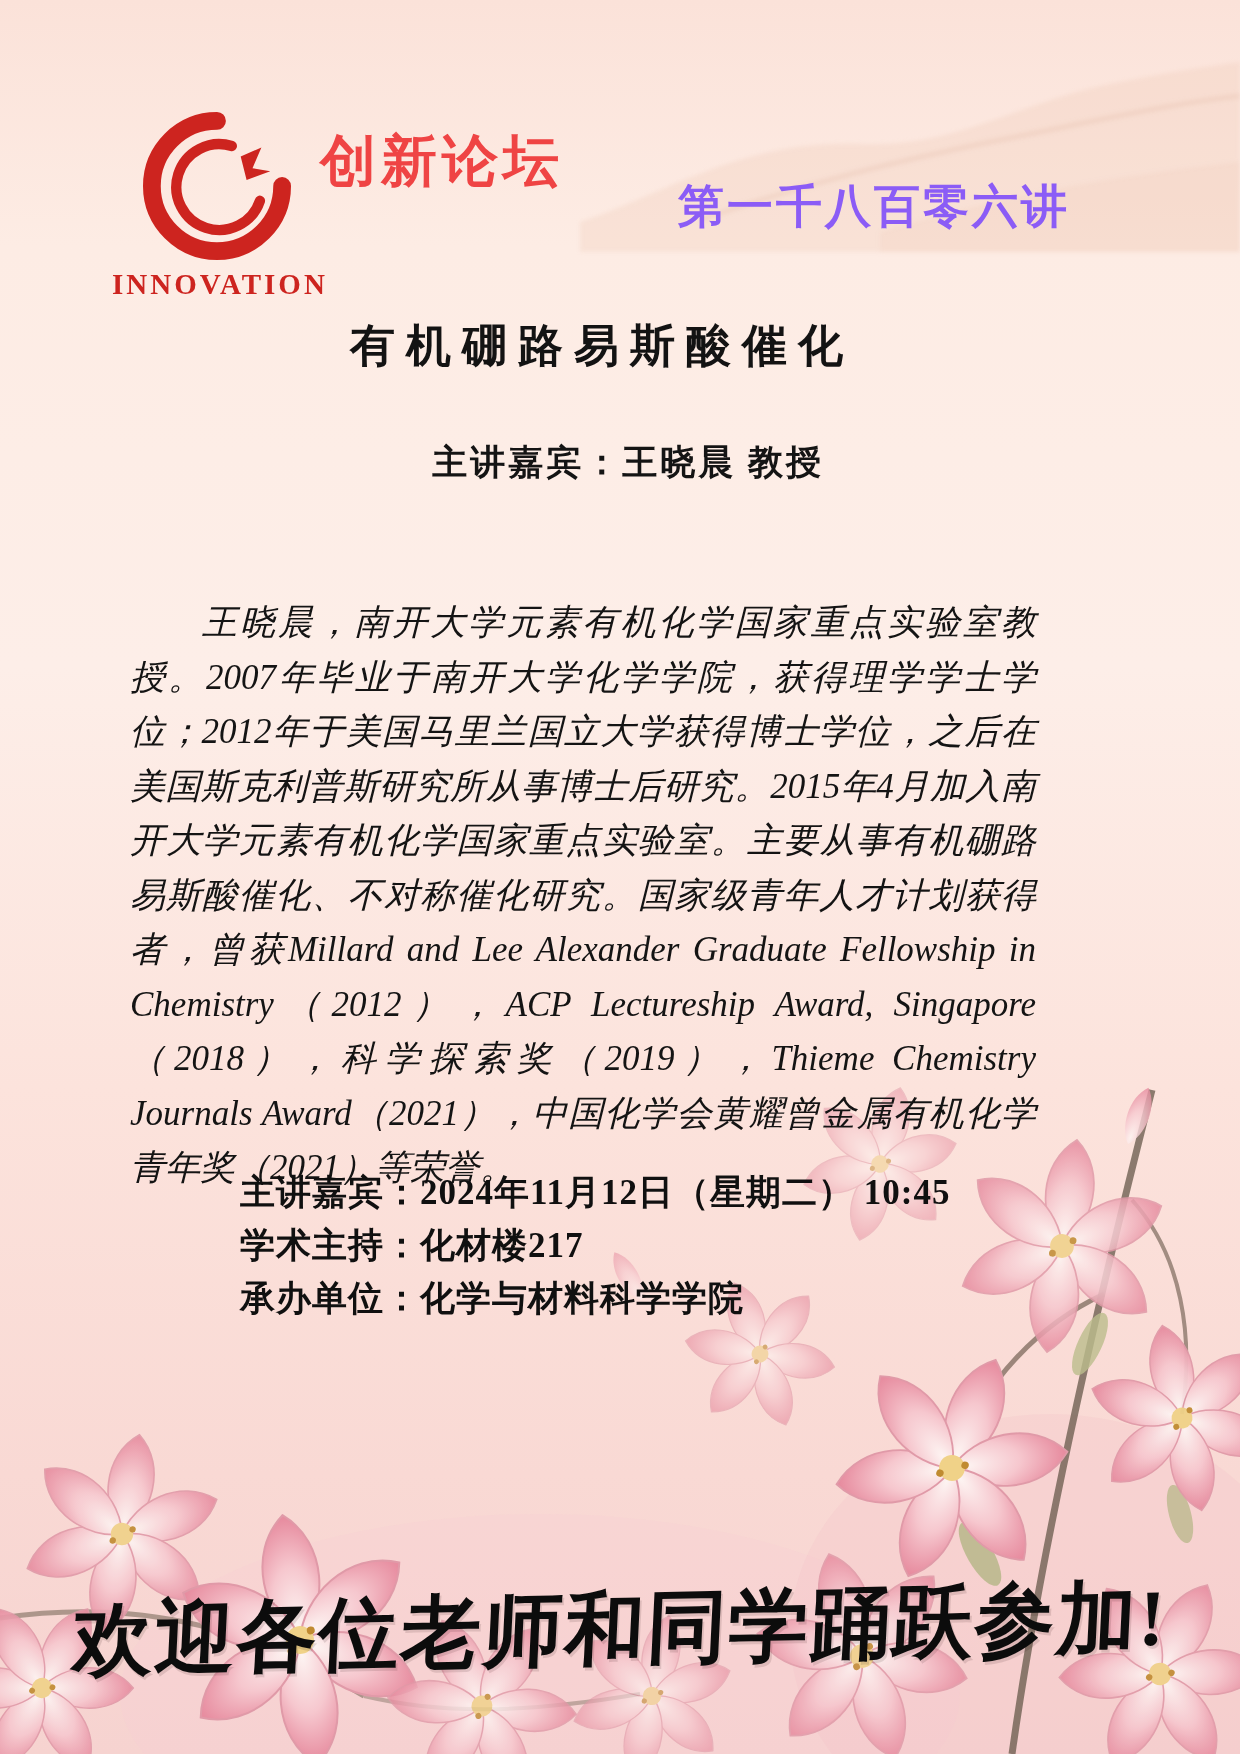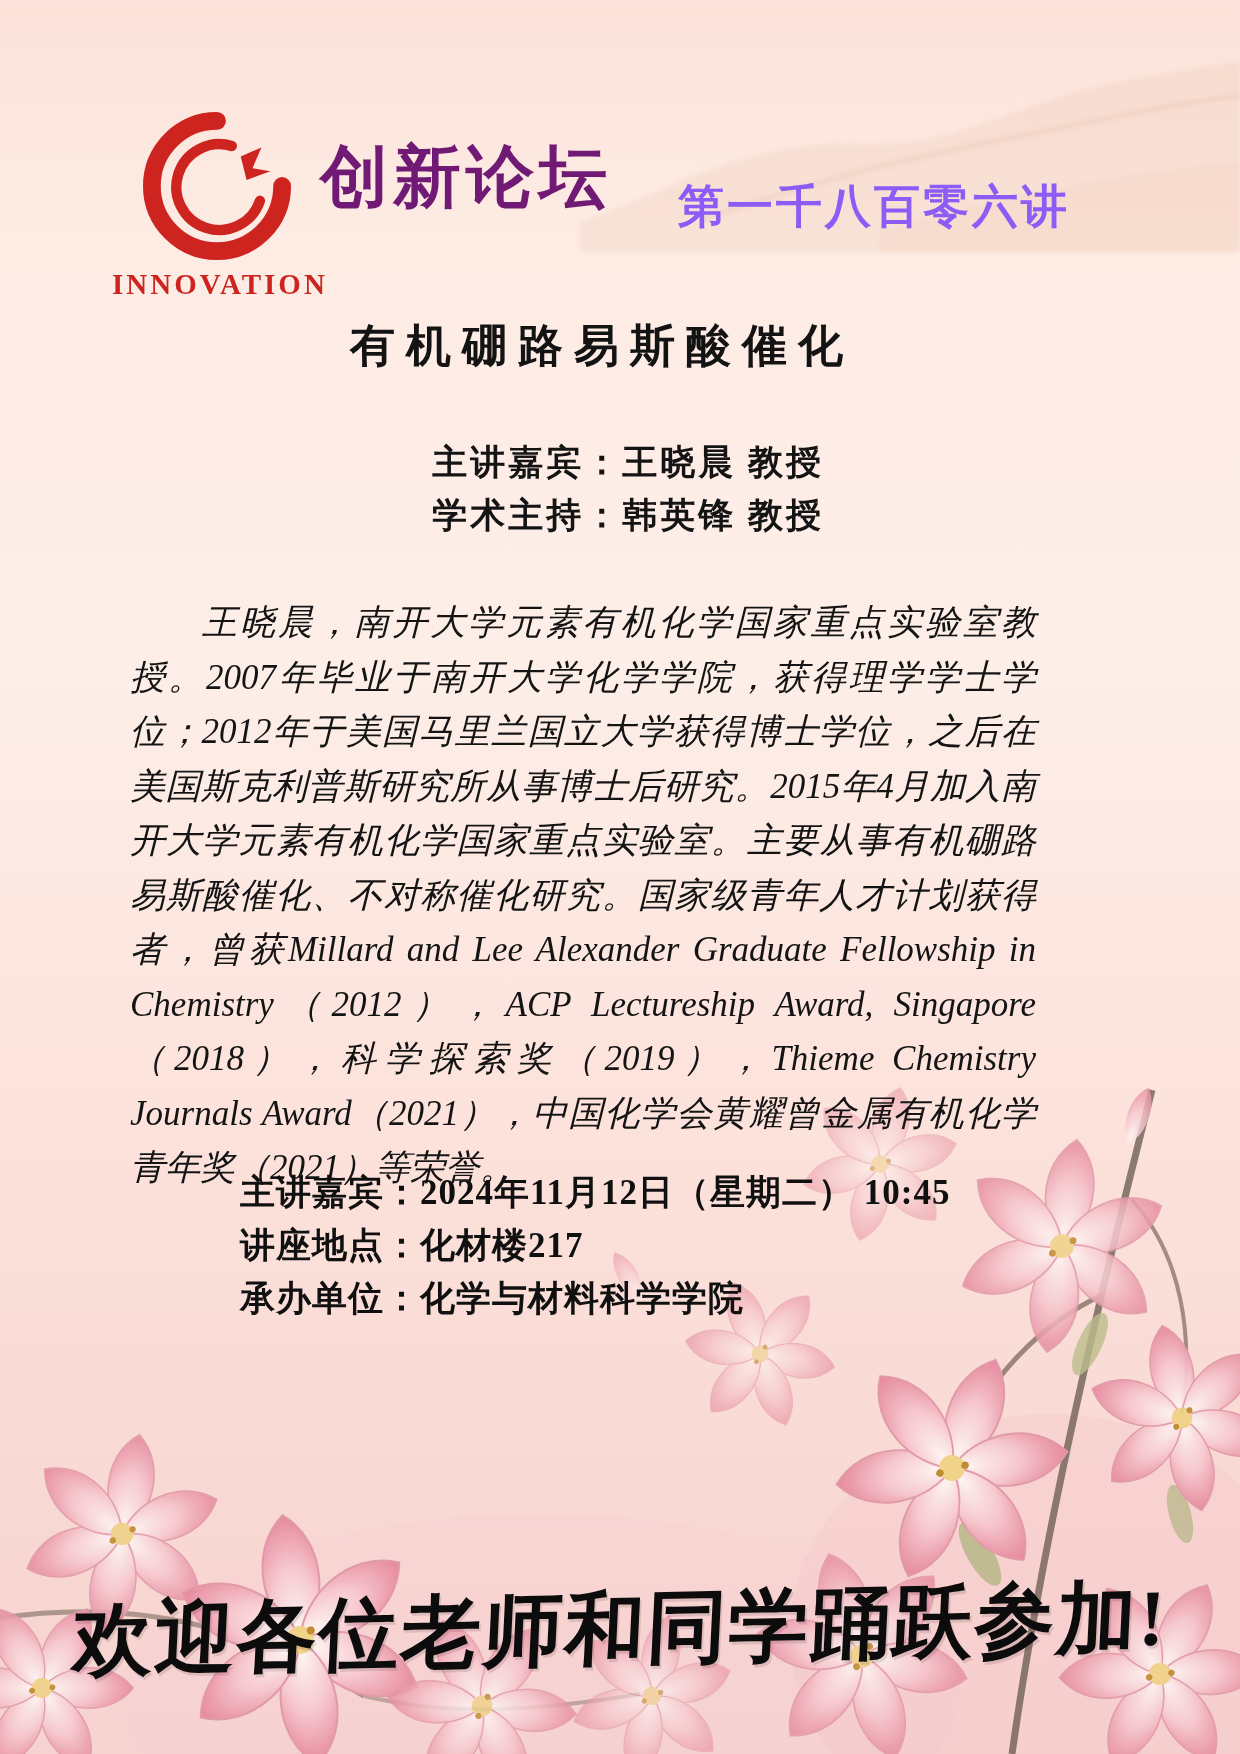--- a/index.html
+++ b/index.html
@@ -6,21 +6,21 @@
   body{
     width:1240px;height:1754px;position:relative;overflow:hidden;
     background:linear-gradient(180deg,#fbe2d9 0%,#fdece4 14%,#fdeee8 38%,#fce3dc 62%,#f9d9d4 84%,#f6d3d0 100%);
     font-family:"Liberation Serif",serif;color:#141414;
   }
   .layer{position:absolute;}
   
   .logo-block{left:112px;top:112px;width:210px;text-align:center;z-index:4;}
   .logo-block svg{width:168px;height:148px;display:block;margin:0 auto;}
   .logo-word{font-family:"Liberation Serif",serif;font-size:29px;letter-spacing:3px;color:#cd241f;font-weight:600;margin-top:8px;}
-  .forum-title{left:320px;top:132px;font-family:"Liberation Sans",sans-serif;font-size:68px;font-weight:700;color:#701a75;letter-spacing:5px;z-index:4;}
+  .forum-title{left:320px;top:124px;font-family:"Liberation Sans",sans-serif;font-size:56px;font-weight:700;color:#ef4444;letter-spacing:5px;z-index:4;}
   .session-no{left:678px;top:176px;font-family:"Liberation Sans",sans-serif;font-size:46px;font-weight:700;color:#8b5cf6;letter-spacing:3px;z-index:4;}
   
   .talk-title{top:316px;left:0;width:100%;text-align:center;font-size:45px;font-weight:600;letter-spacing:11px;color:#131313;z-index:4;transform:translateX(-18px);}
   
   .speakers{top:436px;left:8px;width:100%;text-align:center;z-index:4;}
   .speakers .inner{display:inline-block;text-align:left;font-size:35px;font-weight:600;letter-spacing:3px;line-height:53px;color:#141414;}
   
   .bio{left:130px;top:596px;width:906px;font-size:35px;line-height:54.5px;text-align:justify;text-indent:72px;color:#141414;z-index:4;font-style:italic;}
   
   .details{left:240px;top:1166px;font-size:35px;line-height:53px;font-weight:700;letter-spacing:1px;color:#101010;z-index:4;}
@@ -104,25 +104,24 @@
   <div class="logo-word">INNOVATION</div>
 </div>
 <div class="layer forum-title">创新论坛</div>
 <div class="layer session-no">第一千八百零六讲</div>
 
 <div class="layer talk-title">有机硼路易斯酸催化</div>
 
 <div class="layer speakers">
   <div class="inner">
     <div>主讲嘉宾：王晓晨 教授</div>
-    <div>学术主持：韩英锋 教授</div>
   </div>
 </div>
 
 <div class="layer bio">王晓晨，南开大学元素有机化学国家重点实验室教授。2007年毕业于南开大学化学学院，获得理学学士学位；2012年于美国马里兰国立大学获得博士学位，之后在美国斯克利普斯研究所从事博士后研究。2015年4月加入南开大学元素有机化学国家重点实验室。主要从事有机硼路易斯酸催化、不对称催化研究。国家级青年人才计划获得者，曾获Millard and Lee Alexander Graduate Fellowship in Chemistry（2012），ACP Lectureship Award, Singapore（2018），科学探索奖（2019），Thieme Chemistry Journals Award（2021），中国化学会黄耀曾金属有机化学青年奖（2021）等荣誉。</div>
 
 <div class="layer details">
   <div><span>主讲嘉宾：</span><span>2024年11月12日（星期二）  10:45</span></div>
-  <div><span>讲座地点：</span><span>化材楼217</span></div>
+  <div><span>学术主持：</span><span>化材楼217</span></div>
   <div><span>承办单位：</span><span>化学与材料科学学院</span></div>
 </div>
 
 <div class="layer welcome">欢迎各位老师和同学踊跃参加!</div>
 
 </body></html>

